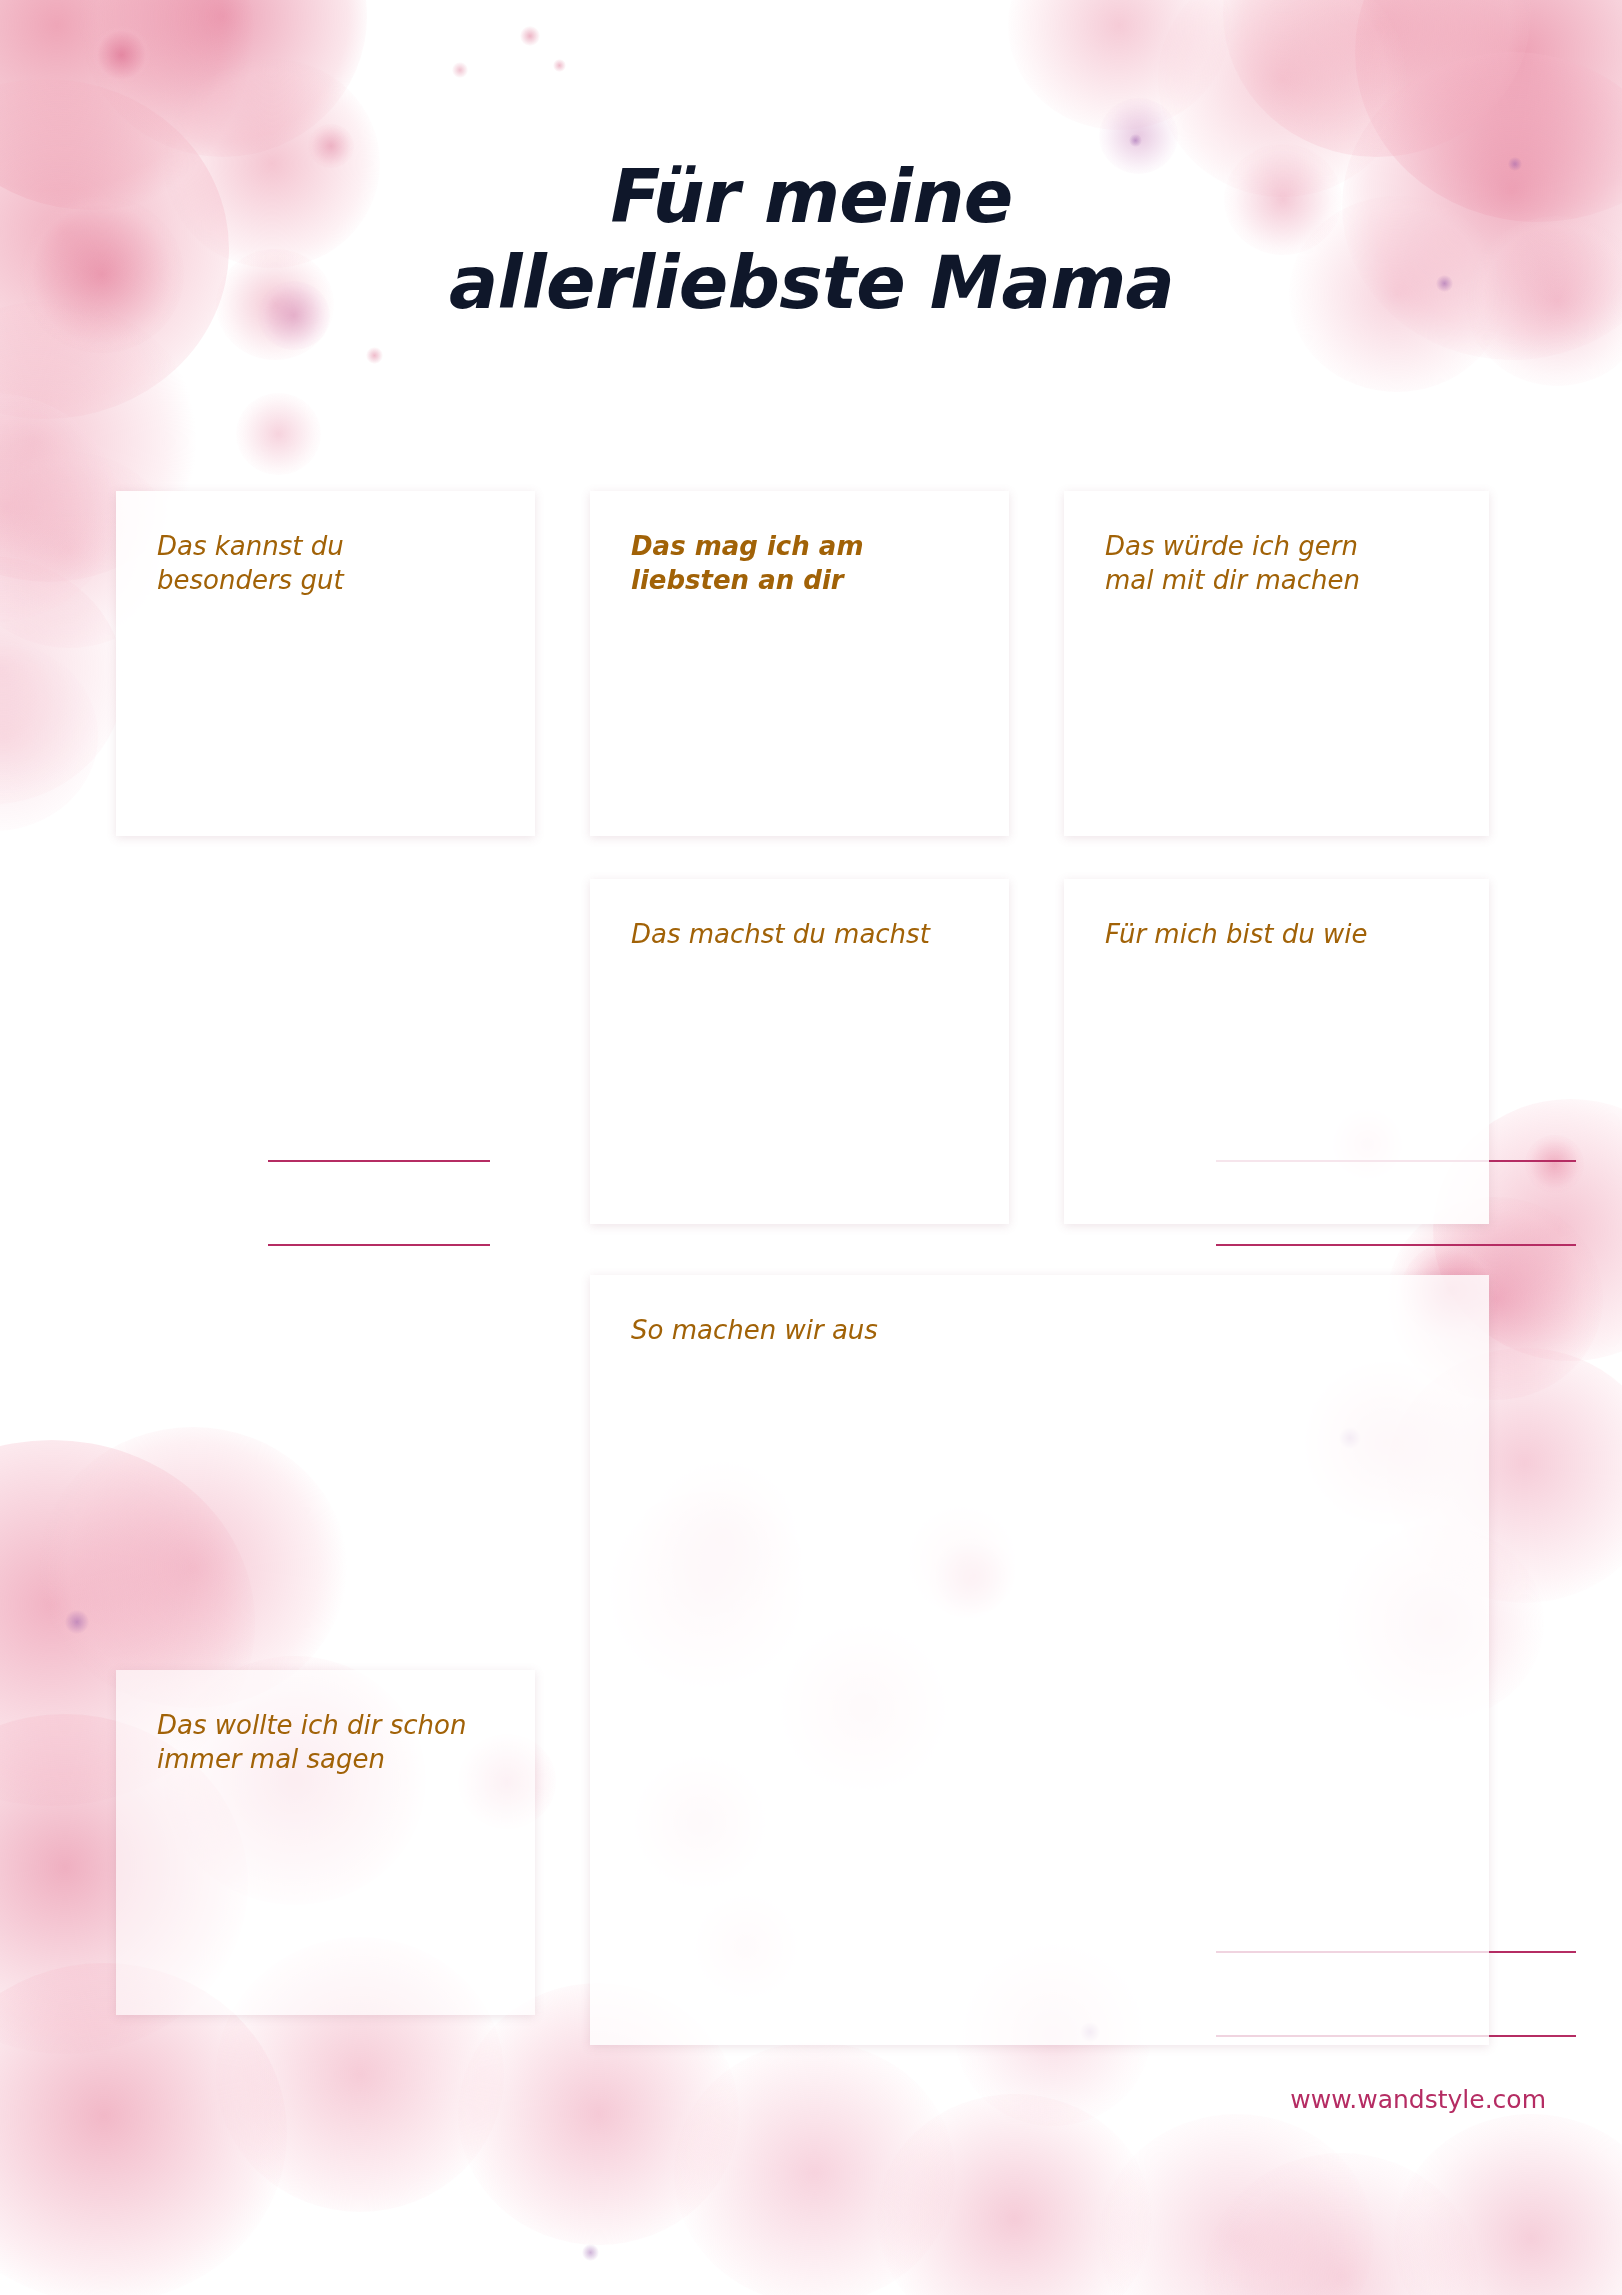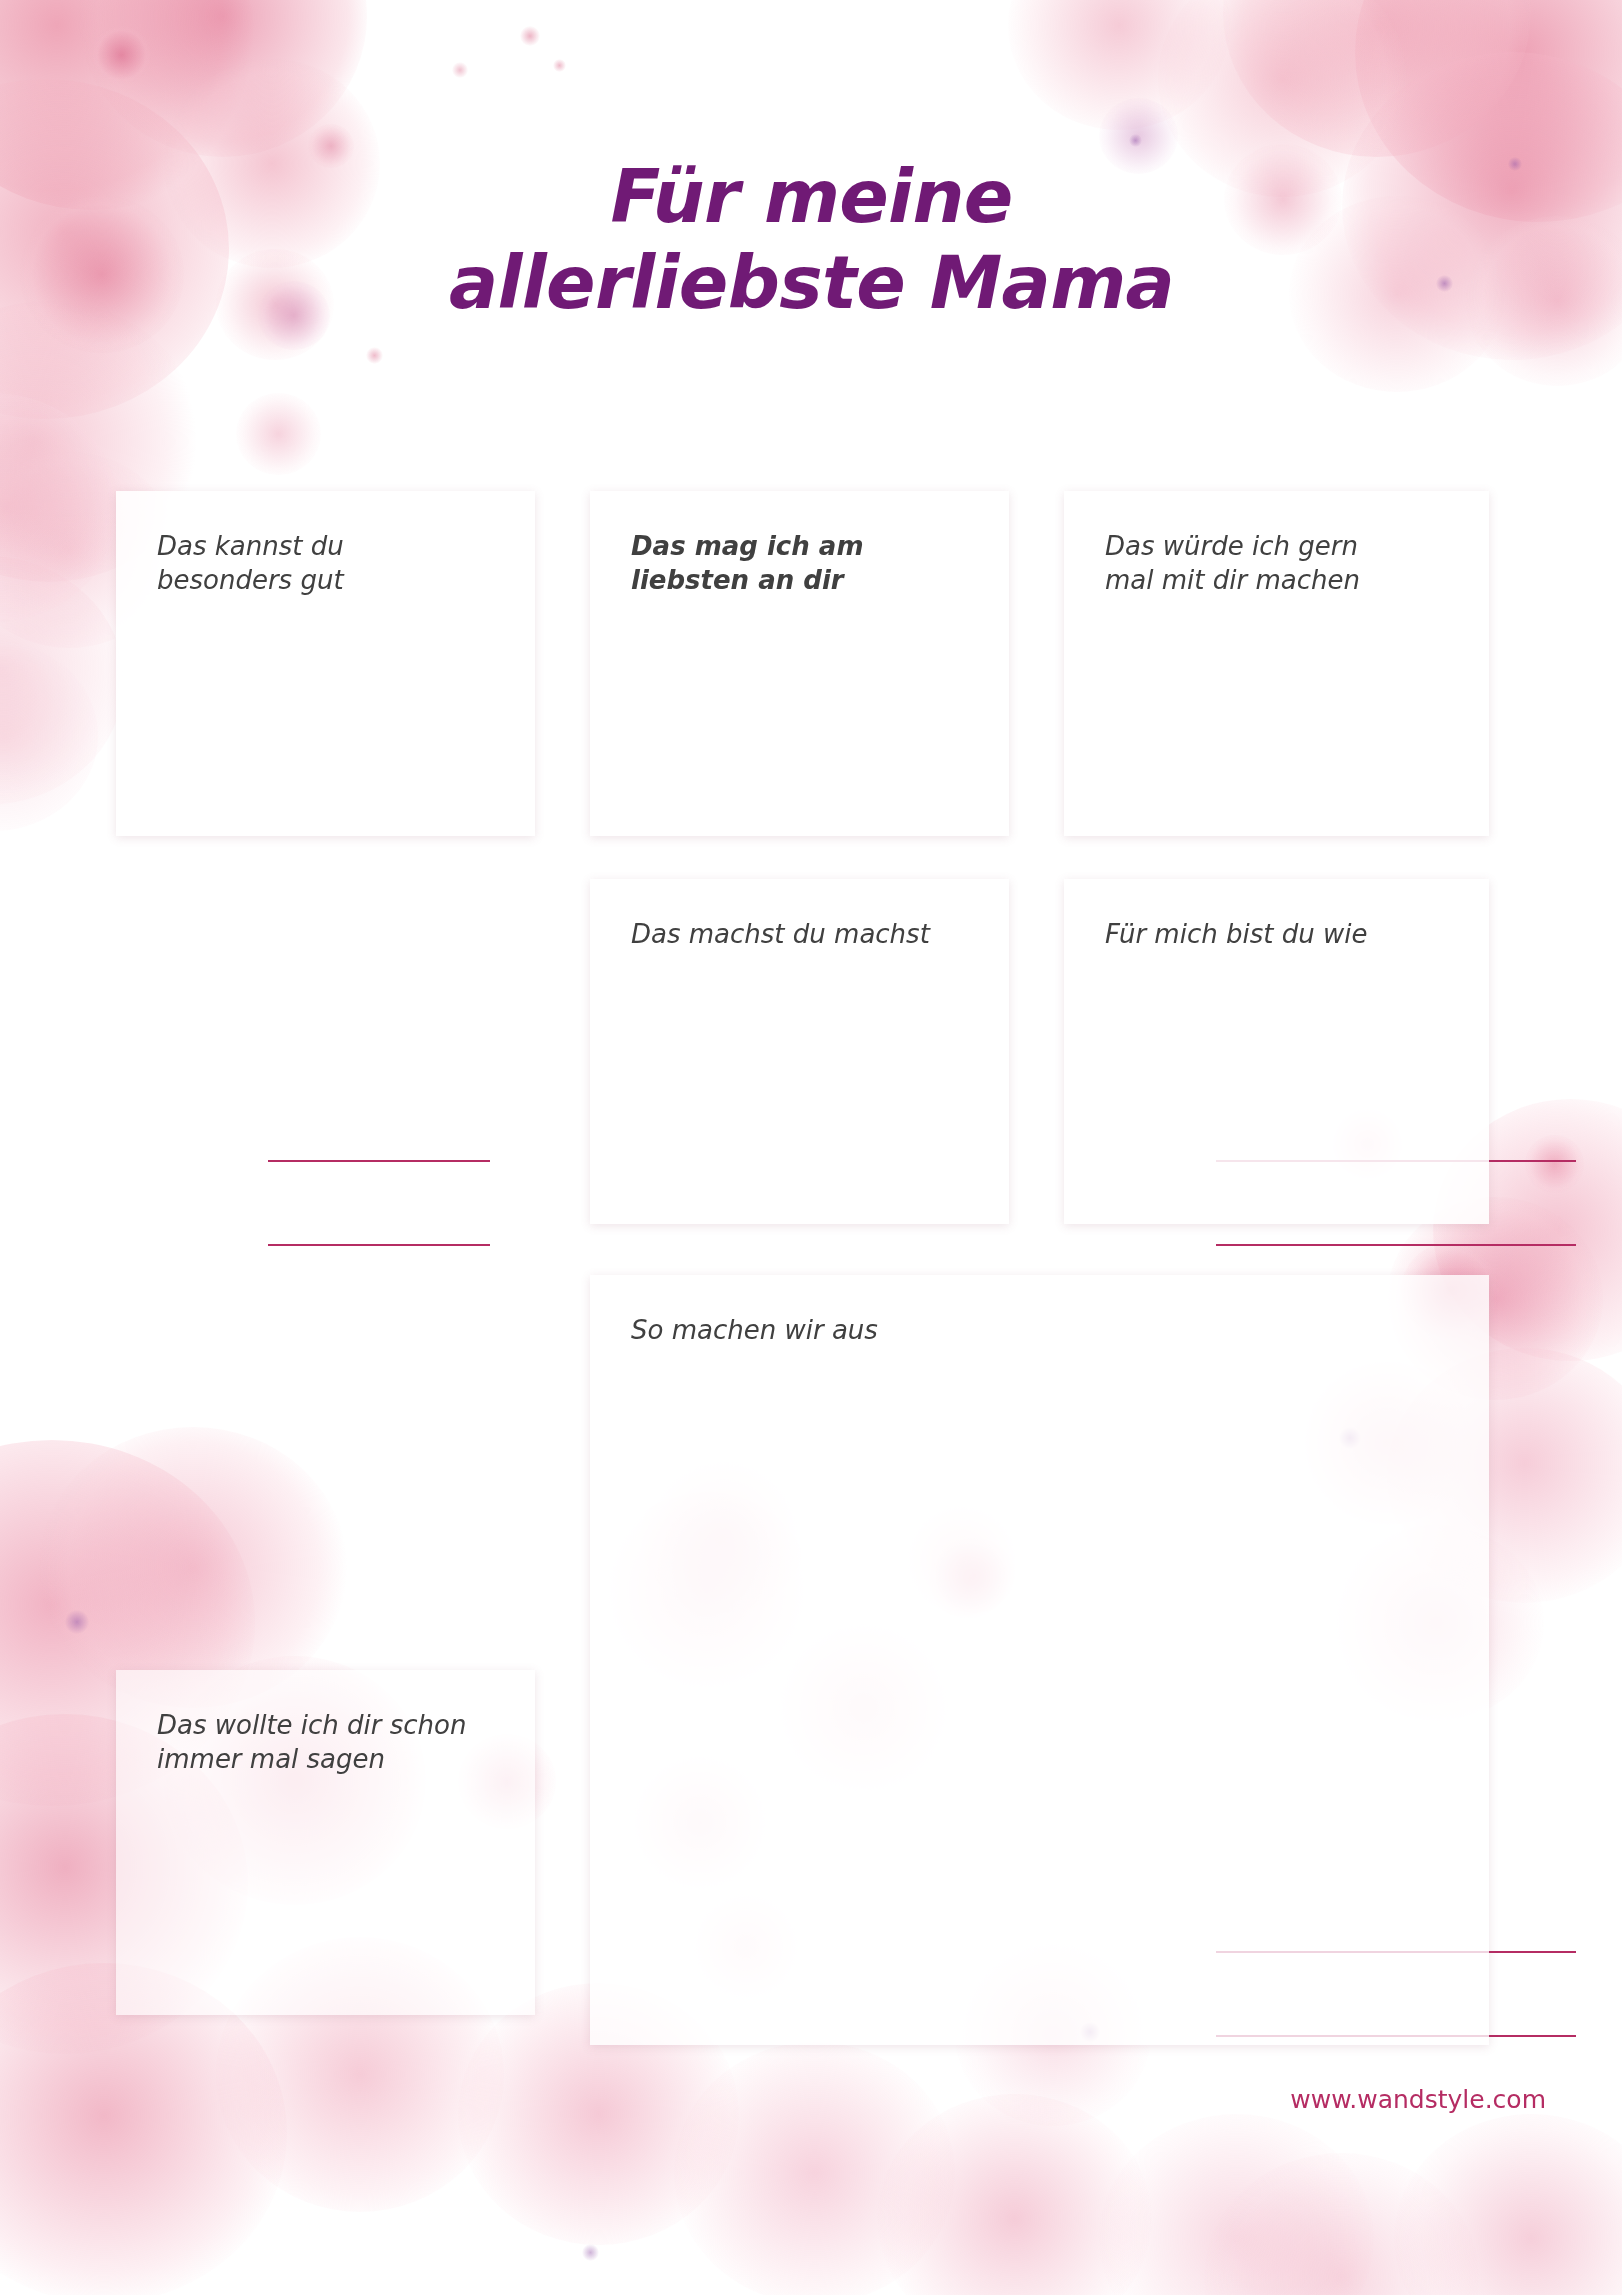--- a/index.html
+++ b/index.html
@@ -37,21 +37,21 @@
     left: 0;
     right: 0;
     top: 154px;
     text-align: center;
     z-index: 6;
   }
   #title .line {
     font-family: "DejaVu Sans", sans-serif;
     font-style: italic;
     font-weight: bold;
-    color: #701a75;
+    color: #0f172a;
     font-size: 73px;
     letter-spacing: -0.7px;
     line-height: 1.18;
     white-space: nowrap;
   }
 
   
   .card {
     position: absolute;
     background: rgba(255,255,255,0.88);
@@ -59,21 +59,21 @@
     z-index: 5;
     box-sizing: border-box;
   }
   .card .prompt {
     position: absolute;
     left: 41px;
     top: 38px;
     right: 17px;
     font-family: "DejaVu Sans", sans-serif;
     font-style: italic;
-    color: #404040;
+    color: #a16207;
     font-size: 26px;
     line-height: 1.32;
     white-space: pre-line;
   }
   .rule {
     position: absolute;
     height: 0;
     border-top: 2px solid #b52c63;
   }
 

